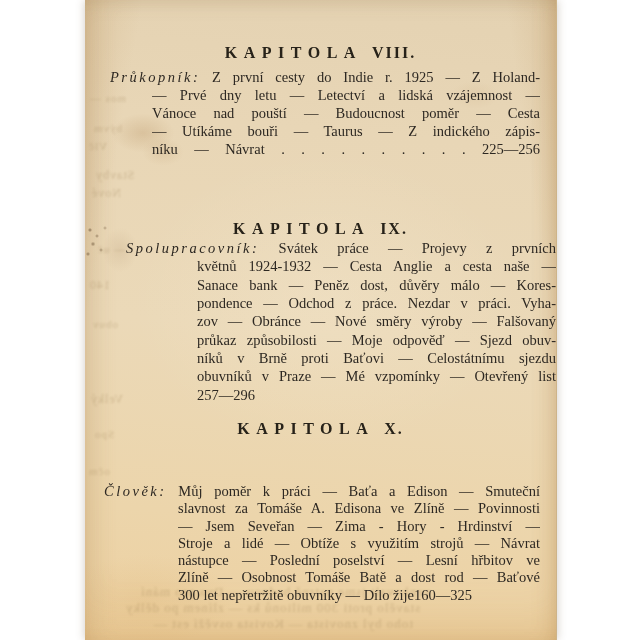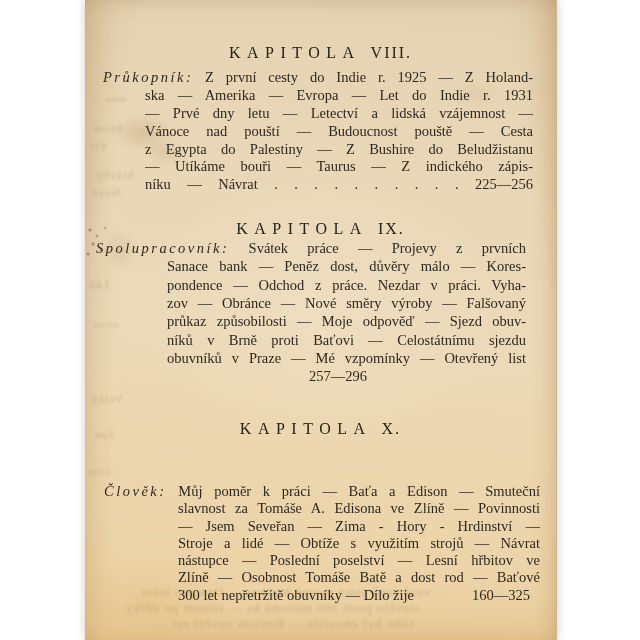--- a/index.html
+++ b/index.html
@@ -43,43 +43,43 @@
   }
   
   .ghost{
     position:absolute;color:#8e7347;opacity:.30;filter:blur(1.1px);
     transform:scaleX(-1);letter-spacing:1px;white-space:nowrap;pointer-events:none;
   }
   
   #toc-content{position:absolute;left:0;top:0;width:100%;height:100%;}
   .sec-heading{
     position:absolute;left:0;width:471px;text-align:center;
-    font-weight:normal;font-size:16px;color:#272219;white-space:nowrap;
+    font-weight:bold;font-size:16px;color:#272219;white-space:nowrap;
   }
   .h-word{letter-spacing:6.5px;}
   .h-num{letter-spacing:2px;margin-left:10px;}
   #sec0-h{top:44px;} #sec1-h{top:220px;} #sec2-h{top:420px;}
 
   .para{position:absolute;color:#2d2822;font-size:14.5px;}
-  #sec0-p{left:60px;top:69px;width:388px;}
-  #sec1-p{left:82px;top:239px;width:359px;}
+  #sec0-p{left:67px;top:69px;width:388px;}
+  #sec1-p{left:112px;top:239px;width:359px;}
   #sec2-p{left:93px;top:443px;width:362px;}
   #sec0-p .line{height:17.9px;line-height:17.9px;}
   #sec1-p .line{height:18.35px;line-height:18.35px;}
   #sec2-p .line{height:17.3px;line-height:17.3px;}
 
   .line{text-align:justify;overflow:hidden;}
   .line::after{content:"";display:inline-block;width:100%;height:0;}
   .first0{margin-left:-42px;width:calc(100% + 42px);}
   .first1{margin-left:-71px;width:calc(100% + 71px);}
   .first2{margin-left:-74px;width:calc(100% + 74px);margin-top:40px;}
   .label{font-style:italic;letter-spacing:2.5px;}
-  .line-right{text-align:center;padding-right:17px;box-sizing:border-box;}
+  .line-right{text-align:left;padding-right:17px;box-sizing:border-box;}
   .line-right::after{content:none;}
-  .line-split{display:flex;justify-content:space-between;padding-right:10px;box-sizing:border-box;gap:39px;}
+  .line-split{display:flex;justify-content:flex-start;padding-right:10px;box-sizing:border-box;}
   .line-split::after{content:none;}
 </style>
 </head>
 <body>
 
 <div class="paper">
   <div class="stains"></div>
   <div class="speckles"></div>
   <div id="ghosts">
       <div class="ghost" style="left: 4px; top: 92px; font-size: 11px;">mos —</div>
@@ -94,30 +94,29 @@
       <div class="ghost" style="left: 9px; top: 428px; font-size: 11px;">Spo</div>
       <div class="ghost" style="left: 3px; top: 465px; font-size: 11px;">očm</div>
       <div class="ghost" style="left: 55px; top: 584px; font-size: 13px;">venkovali jsme patrně bednou — Dva pro mání</div>
       <div class="ghost" style="left: 40px; top: 600px; font-size: 13px;">stavělo proti 300 milionů ks — zlínem po dělky</div>
       <div class="ghost" style="left: 68px; top: 616px; font-size: 13px;">toho byl znovista — Kovista osvěží est —</div>
     </div>
   <div id="toc-content">
       <div class="sec-heading" id="sec0-h"><span class="h-word">KAPITOLA</span><span class="h-num">VIII.</span></div>
       <div class="para" id="sec0-p">
         <div class="line first0"><span class="label">Průkopník:</span> <span>Z první cesty do Indie r. 1925 — Z Holand-</span></div>
-        <div class="line">ska — Amerika — Evropa — Let do Indie r. 1931</div>
         <div class="line">— Prvé dny letu — Letectví a lidská vzájemnost —</div>
-        <div class="line">Vánoce nad pouští — Budoucnost pouště — Cesta</div>
-        <div class="line">z Egypta do Palestiny — Z Bushire do Beludžistanu</div>
+        <div class="line">Vánoce nad pouští — Budoucnost poměr — Cesta</div>
         <div class="line">— Utíkáme bouři — Taurus — Z indického zápis-</div>
         <div class="line"><span>níku — Návrat</span> <span>. . . . . . . . . .</span> <span>225—256</span></div>
       </div>
       <div class="sec-heading" id="sec1-h"><span class="h-word">KAPITOLA</span><span class="h-num">IX.</span></div>
       <div class="para" id="sec1-p">
         <div class="line first1"><span class="label">Spolupracovník:</span> <span>Svátek práce — Projevy z prvních</span></div>
+        <div class="line">květnů 1924-1932 — Cesta Anglie a cesta naše —</div>
         <div class="line">Sanace bank — Peněz dost, důvěry málo — Kores-</div>
         <div class="line">pondence — Odchod z práce. Nezdar v práci. Vyha-</div>
         <div class="line">zov — Obránce — Nové směry výroby — Falšovaný</div>
         <div class="line">průkaz způsobilosti — Moje odpověď — Sjezd obuv-</div>
         <div class="line">níků v Brně proti Baťovi — Celostátnímu sjezdu</div>
         <div class="line">obuvníků v Praze — Mé vzpomínky — Otevřený list</div>
         <div class="line line-right"><span>257—296</span></div>
       </div>
       <div class="sec-heading" id="sec2-h"><span class="h-word">KAPITOLA</span><span class="h-num">X.</span></div>
       <div class="para" id="sec2-p">

